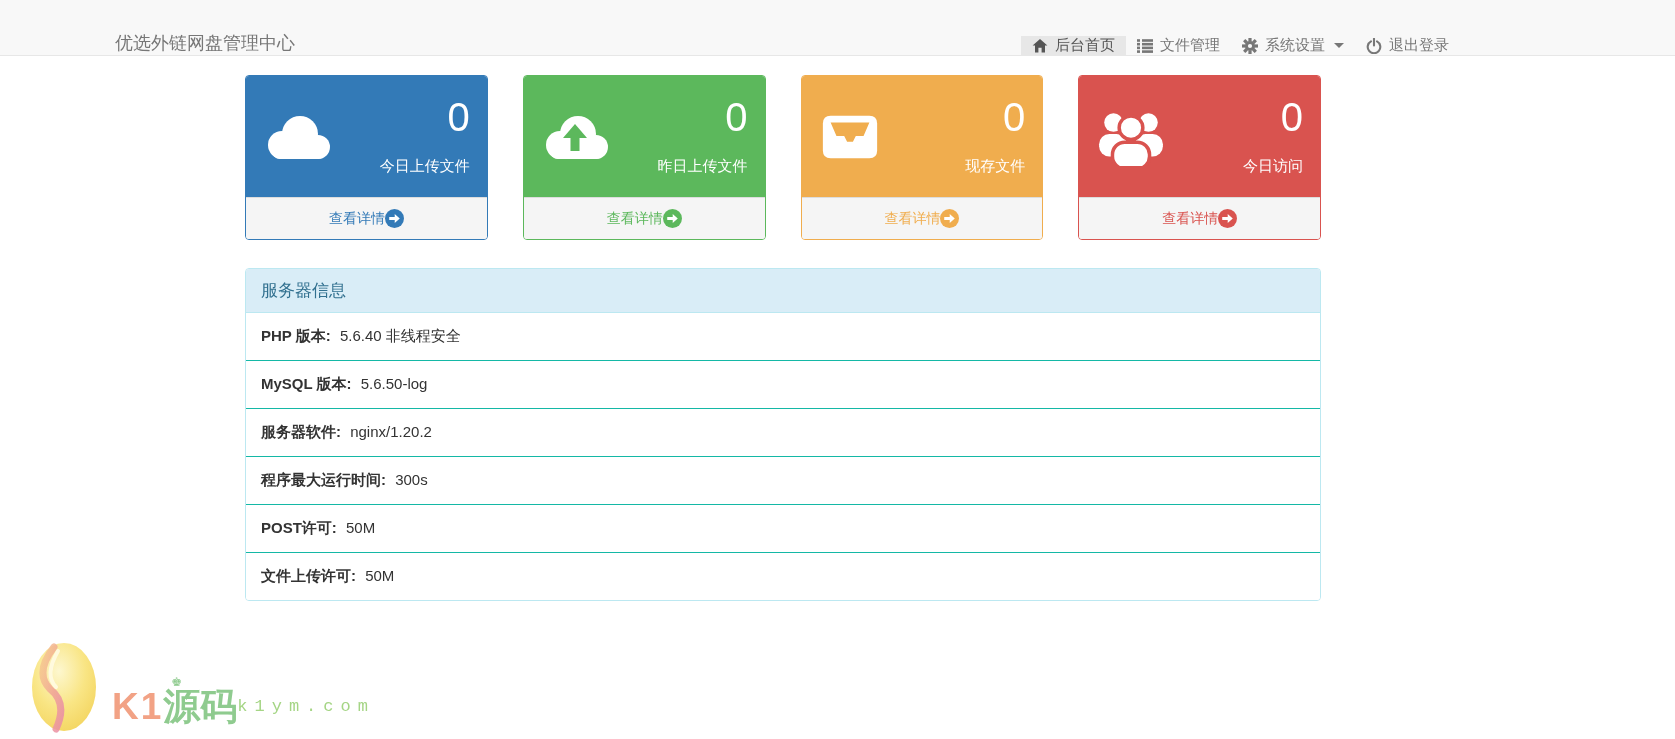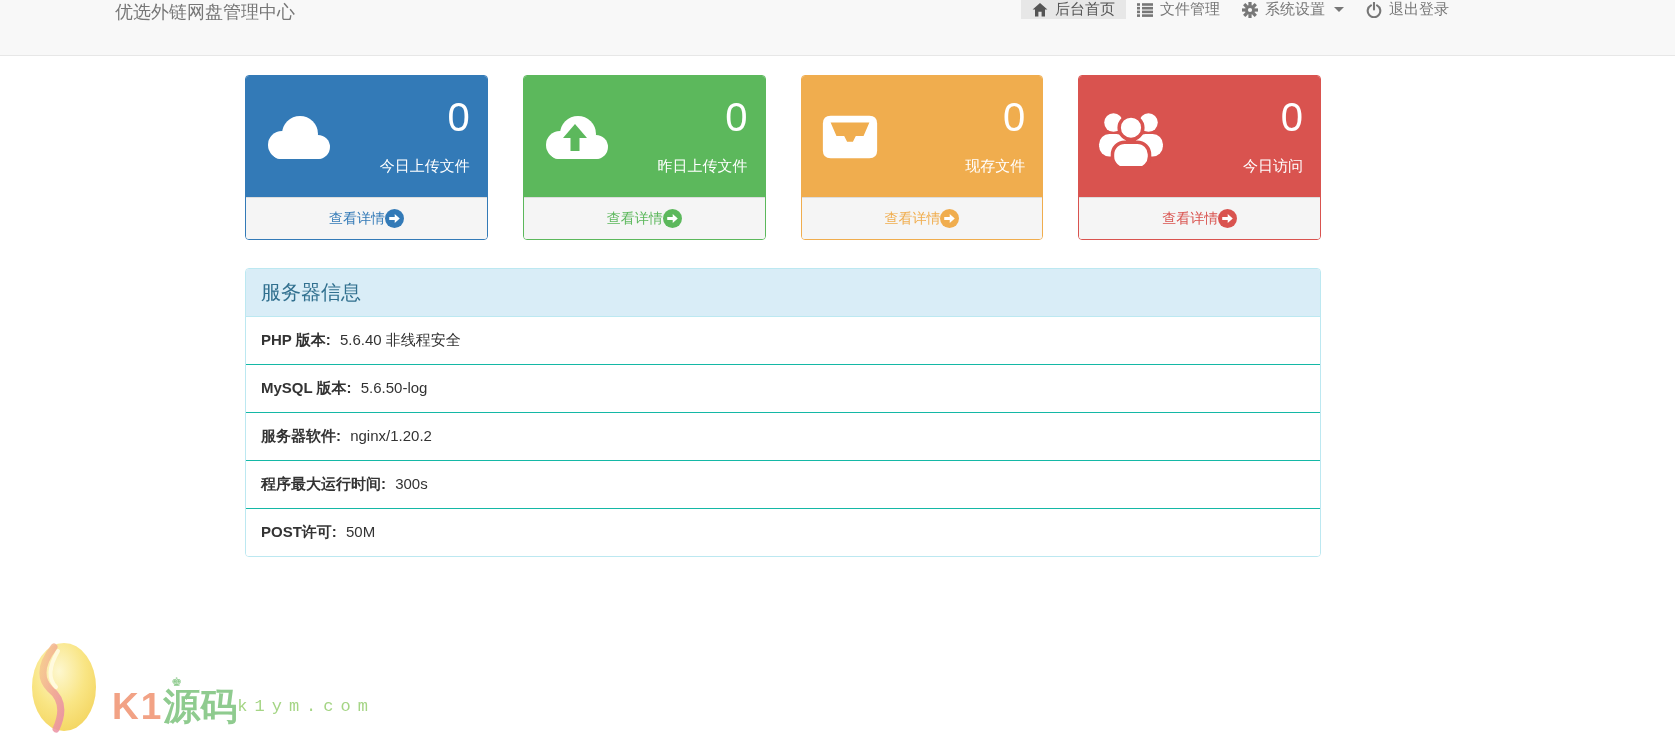--- a/index.html
+++ b/index.html
@@ -12,21 +12,21 @@
     position:relative;
     color:#333;
   }
 
   
   .navbar {
     height:56px;
     background:#f8f8f8;
     border-bottom:1px solid #e7e7e7;
     display:flex;
-    align-items:flex-start;
+    align-items:flex-end;
     justify-content:space-between;
   }
   .brand {
     margin-left:115px;
     display:flex; align-items:center;
     font-size:18px; color:#777;
     white-space:nowrap;
   }
   .nav { display:flex; margin-right:215px; }
   .nav-item {
@@ -96,21 +96,21 @@
     margin-top:28px;
     border:1px solid #bce8f1;
     border-radius:4px;
     overflow:hidden;
   }
   .server-header {
     background:#d9edf7;
     color:#31708f;
     border-bottom:1px solid #bce8f1;
     padding:10px 15px;
-    font-size:20px;
+    font-size:17px;
   }
   .server-row {
     padding:14px 15px;
     border-bottom:1px solid #14b8a6;
     font-size:15px;
     background:#fff;
   }
   .server-row:last-child { border-bottom:none; }
   .server-row .lbl { font-weight:bold; color:#333; margin-right:5px; }
   .server-row .val { color:#333; }
@@ -342,20 +342,24 @@
     <div class="server-row">
       <span class="lbl">服务器软件:</span>
       <span class="val">nginx/1.20.2</span>
     </div>
     <div class="server-row">
       <span class="lbl">程序最大运行时间:</span>
       <span class="val">300s</span>
     </div>
     <div class="server-row">
       <span class="lbl">POST许可:</span>
+      <span class="val">50M</span>
+    </div>
+    <div class="server-row">
+      <span class="lbl">文件上传许可:</span>
       <span class="val">50M</span>
     </div>
   </div>
 
 </div>
 
 <div class="watermark">
   <span class="wm-egg">
     <svg width="72" height="94" viewBox="0 0 72 94">
       <defs>

